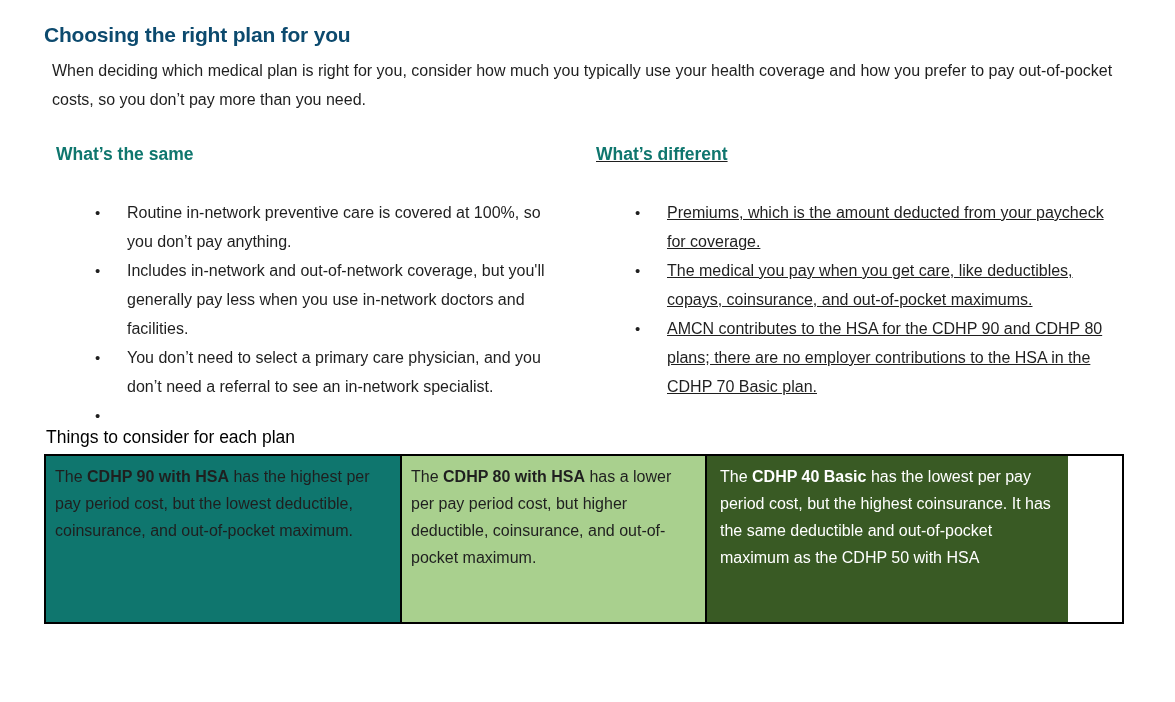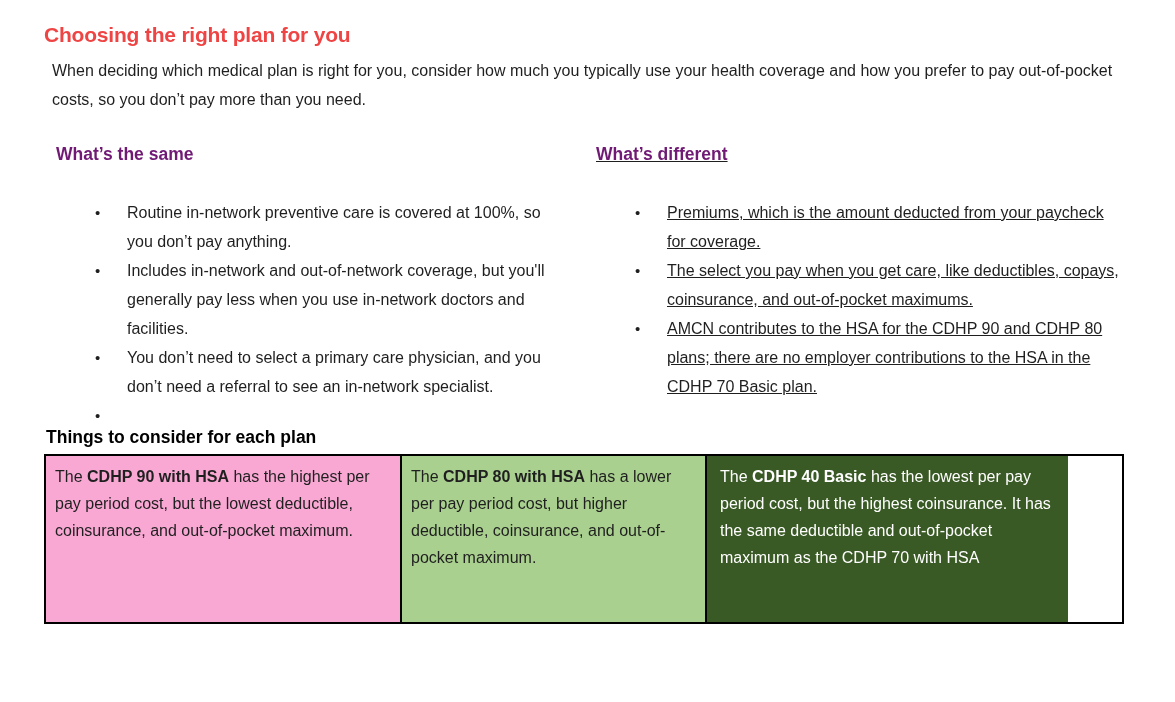--- a/index.html
+++ b/index.html
@@ -11,38 +11,38 @@
     font-family: "Liberation Sans", sans-serif;
     color: #1f1f1f;
   }
   .page { padding: 22px 44px 0 44px; }
 
   .page-title {
     font-size: 21px;
     line-height: 26px;
     font-weight: bold;
     letter-spacing: -0.2px;
-    color: #ef4444;
+    color: #0c4a6e;
     margin: 0 0 6px 0;
   }
   .intro {
     font-size: 16px;
     line-height: 29px;
     max-width: 1075px;
     margin: 8px;
   }
 
   .columns { display: flex; margin-top: 28px; }
   .col-left  { width: 540px; }
   .col-right { width: 547px; text-decoration: underline; }
   .section-heading {
     font-size: 17.5px;
     line-height: 24px;
     font-weight: bold;
-    color: #701a75;
+    color: #0f766e;
     margin: 0 0 0 12px;
   }
   ul.bullets {
     list-style: none;
     margin: 32px 0 0 0;
     padding: 0;
   }
   ul.bullets li {
     position: relative;
     padding: 0 10px 0 83px;
@@ -53,21 +53,21 @@
   ul.bullets .bullet {
     position: absolute;
     left: 51px;
     top: 0;
     font-size: 15px;
   }
 
   .consider-heading {
     font-size: 17.5px;
     line-height: 24px;
-    font-weight: bold;
+    font-weight: normal;
     color: #000000;
     margin: 24px 0 0 2px;
   }
 
   .plan-table {
     display: flex;
     margin-top: 5px;
     width: 1080px;
     border: 2px solid #000000;
     min-height: 170px;
@@ -101,38 +101,38 @@
         <li><span class="bullet">•</span><span>Includes in-network and out-of-network coverage, but you'll generally pay less when you use in-network doctors and facilities.</span></li>
         <li><span class="bullet">•</span><span>You don’t need to select a primary care physician, and you don’t need a referral to see an in-network specialist.</span></li>
         <li><span class="bullet">•</span></li>
       </ul>
     </div>
 
     <div class="col-right">
       <h2 class="section-heading">What’s different</h2>
       <ul class="bullets">
         <li><span class="bullet">•</span><span>Premiums, which is the amount deducted from your paycheck for coverage.</span></li>
-        <li><span class="bullet">•</span><span>The select you pay when you get care, like deductibles, copays, coinsurance, and out-of-pocket maximums.</span></li>
+        <li><span class="bullet">•</span><span>The medical you pay when you get care, like deductibles, copays, coinsurance, and out-of-pocket maximums.</span></li>
         <li><span class="bullet">•</span><span>AMCN contributes to the HSA for the CDHP 90 and CDHP 80 plans; there are no employer contributions to the HSA in the CDHP 70 Basic plan.</span></li>
       </ul>
     </div>
 
   </div>
 
   <h2 class="consider-heading">Things to consider for each plan</h2>
 
   <div class="plan-table">
 
-    <div class="plan-card c1" style="background-color: #f9a8d4; color: rgb(31, 31, 31);">
+    <div class="plan-card c1" style="background-color: #0f766e; color: rgb(31, 31, 31);">
       <span>The </span><span class="plan-name">CDHP 90 with HSA</span><span> has the highest per pay period cost, but the lowest deductible, coinsurance, and out-of-pocket maximum.</span>
     </div>
 
     <div class="plan-card c2" style="background-color: rgb(169, 208, 142); color: rgb(31, 31, 31);">
       <span>The </span><span class="plan-name">CDHP 80 with HSA</span><span> has a lower per pay period cost, but higher deductible, coinsurance, and out-of-pocket maximum.</span>
     </div>
 
     <div class="plan-card c3" style="background-color: rgb(57, 90, 36); color: rgb(255, 255, 255);">
-      <span>The </span><span class="plan-name">CDHP 40 Basic</span><span> has the lowest per pay period cost, but the highest coinsurance. It has the same deductible and out-of-pocket maximum as the CDHP 70 with HSA</span>
+      <span>The </span><span class="plan-name">CDHP 40 Basic</span><span> has the lowest per pay period cost, but the highest coinsurance. It has the same deductible and out-of-pocket maximum as the CDHP 50 with HSA</span>
     </div>
 
   </div>
 
 </div>
 
 </body></html>

